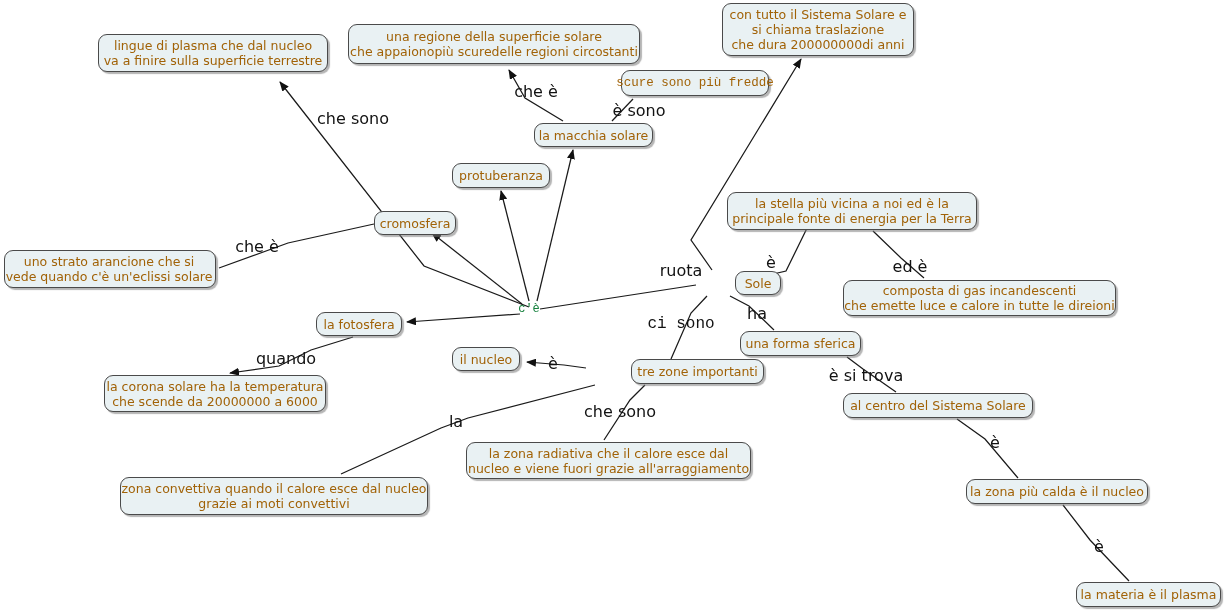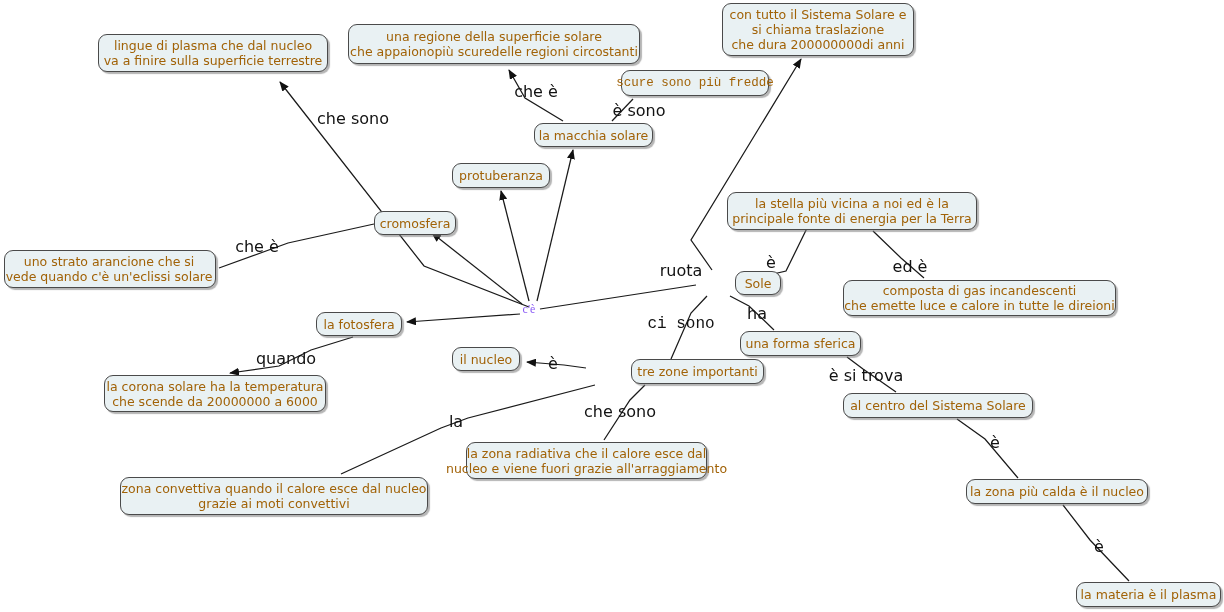--- a/index.html
+++ b/index.html
@@ -54,24 +54,24 @@
     line-height: 13px;
     background: transparent;
     white-space: pre;
     font-family: "DejaVu Sans", sans-serif;
     transform: translate(-50%, -50%);
     text-align: center;
   }
   .junction {
     position: absolute;
     font-size: 12px;
-    color: #8b5cf6;
+    color: #15803d;
     transform: translate(-50%, -50%);
     white-space: pre;
-    font-family: Liberation Serif, serif;
+    font-family: Liberation Mono, monospace;
   }
 </style>
 </head>
 <body>
 
 <div id="canvas">
 
   <svg id="edge-layer" width="1224" height="612" viewBox="0 0 1224 612" xmlns="http://www.w3.org/2000/svg">
     <defs>
       <marker id="arrowhead" markerWidth="10" markerHeight="8" refX="9" refY="4" orient="auto" markerUnits="userSpaceOnUse">
@@ -122,21 +122,21 @@
       <div class="node plain" style="left: 697px; top: 271px; width: 46px; height: 24px; margin-left: 38px;">Sole</div>
       <div class="node plain" style="left: 843px; top: 280px; width: 273px; height: 36px;">composta di gas incandescenti
 che emette luce e calore in tutte le direioni</div>
       <div class="node plain" style="left: 316px; top: 312px; width: 86px; height: 24px;">la fotosfera</div>
       <div class="node plain" style="left: 740px; top: 331px; width: 121px; height: 25px;">una forma sferica</div>
       <div class="node plain" style="left: 452px; top: 347px; width: 68px; height: 24px;">il nucleo</div>
       <div class="node plain" style="left: 587px; top: 359px; width: 133px; height: 25px; margin-left: 44px;">tre zone importanti</div>
       <div class="node plain" style="left: 104px; top: 375px; width: 222px; height: 37px;">la corona solare ha la temperatura
 che scende da 20000000 a 6000</div>
       <div class="node plain" style="left: 843px; top: 393px; width: 190px; height: 25px;">al centro del Sistema Solare</div>
-      <div class="node plain" style="left: 466px; top: 442px; width: 241px; height: 37px;">la zona radiativa che il calore esce dal
+      <div class="node plain" style="left: 466px; top: 442px; width: 285px; height: 37px;">la zona radiativa che il calore esce dal
 nucleo e viene fuori grazie all'arraggiamento</div>
       <div class="node plain" style="left: 120px; top: 477px; width: 308px; height: 38px;">zona convettiva quando il calore esce dal nucleo
 grazie ai moti convettivi</div>
       <div class="node plain" style="left: 966px; top: 479px; width: 182px; height: 25px;">la zona più calda è il nucleo</div>
       <div class="node plain" style="left: 1076px; top: 582px; width: 145px; height: 25px;">la materia è il plasma</div>
     </div>
   <div id="label-layer">
       <div class="edge-label" style="left: 353px; top: 118px;">che sono</div>
       <div class="edge-label" style="left: 536px; top: 91px;">che è</div>
       <div class="edge-label" style="left: 639px; top: 110px;">è sono</div>

